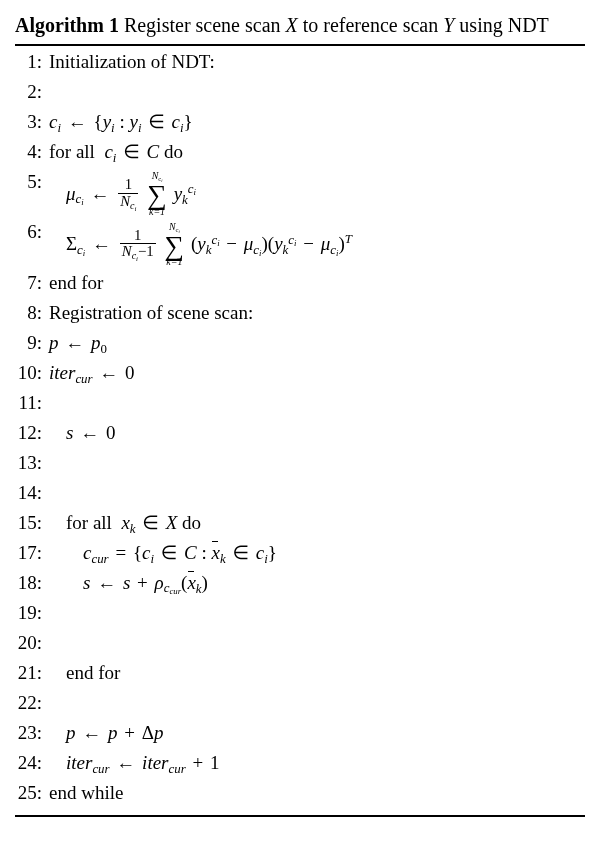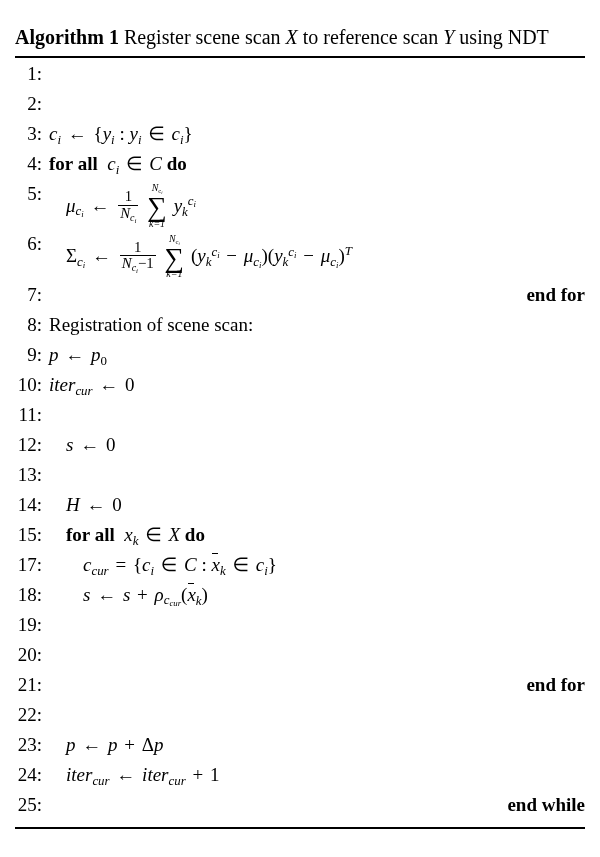--- a/index.html
+++ b/index.html
@@ -9,21 +9,21 @@
   }
   body {
     width: 600px;
     height: 857px;
     font-family: "Liberation Serif", serif;
     color: #000000;
     overflow: hidden;
   }
   .algorithm {
     width: 570px;
-    margin: 12px auto;
+    margin: 0 auto;
     padding-top: 12px;
     box-sizing: border-box;
   }
   .alg-title {
     font-size: 20px;
     line-height: 1.3;
     text-align: justify;
     text-align-last: left;
     margin-bottom: 6px;
   }
@@ -57,21 +57,21 @@
     box-sizing: border-box;
     font-size: 19px;
     white-space: nowrap;
   }
   .body-txt {
     flex: 1 1 auto;
     white-space: nowrap;
   }
   .ind1 { padding-left: 17px; }
   .ind2 { padding-left: 34px; }
-  .kw { font-weight: bold; text-align: right; }
+  .kw { font-weight: normal; }
   i, .it {
     font-style: italic;
     font-family: "Liberation Serif", serif;
   }
   .up { font-style: normal; }
   sub {
     font-size: 0.68em;
     vertical-align: -0.28em;
     font-style: italic;
   }
@@ -151,20 +151,21 @@
     <i>Y</i>
     <span>using NDT</span>
   </div>
 
   <div class="rule-top"></div>
 
   <div class="lines">
 
     <div class="line">
       <span class="num">1:</span>
+      <span class="body-txt">Initialization of NDT:</span>
     </div>
 
     <div class="line">
       <span class="num">2:</span>
     </div>
 
     <div class="line">
       <span class="num">3:</span>
       <span class="body-txt"><i>c<sub>i</sub></i> <span class="op">←</span> {<i>y<sub>i</sub></i> : <i>y<sub>i</sub></i> <span class="op">∈</span> <i>c<sub>i</sub></i>}</span>
     </div>
@@ -236,21 +237,20 @@
       <span class="num">12:</span>
       <span class="body-txt ind1"><i>s</i> <span class="op">←</span> 0</span>
     </div>
 
     <div class="line">
       <span class="num">13:</span>
     </div>
 
     <div class="line">
       <span class="num">14:</span>
-      <span class="body-txt ind1"><i>H</i> <span class="op">←</span> 0</span>
     </div>
 
     <div class="line">
       <span class="num">15:</span>
       <span class="body-txt ind1"><span class="kw">for all</span> &nbsp;<i>x<sub>k</sub></i> <span class="op">∈</span> <i>X</i> <span class="kw">do</span></span>
     </div>
 
 
     <div class="line">
       <span class="num">17:</span>

